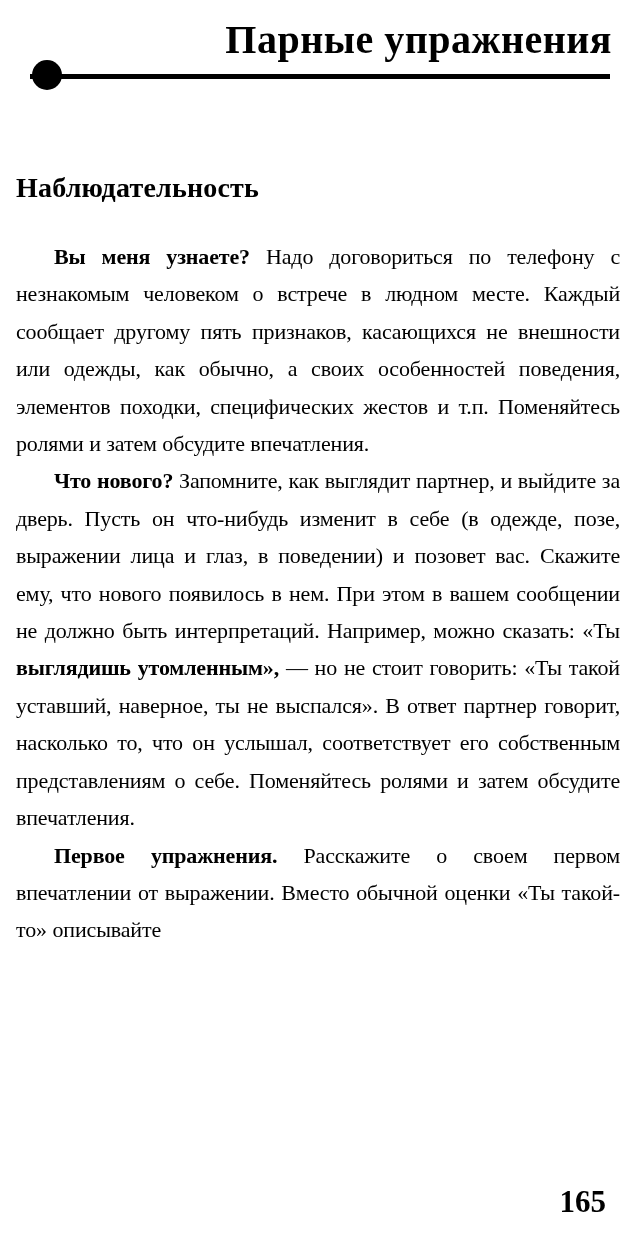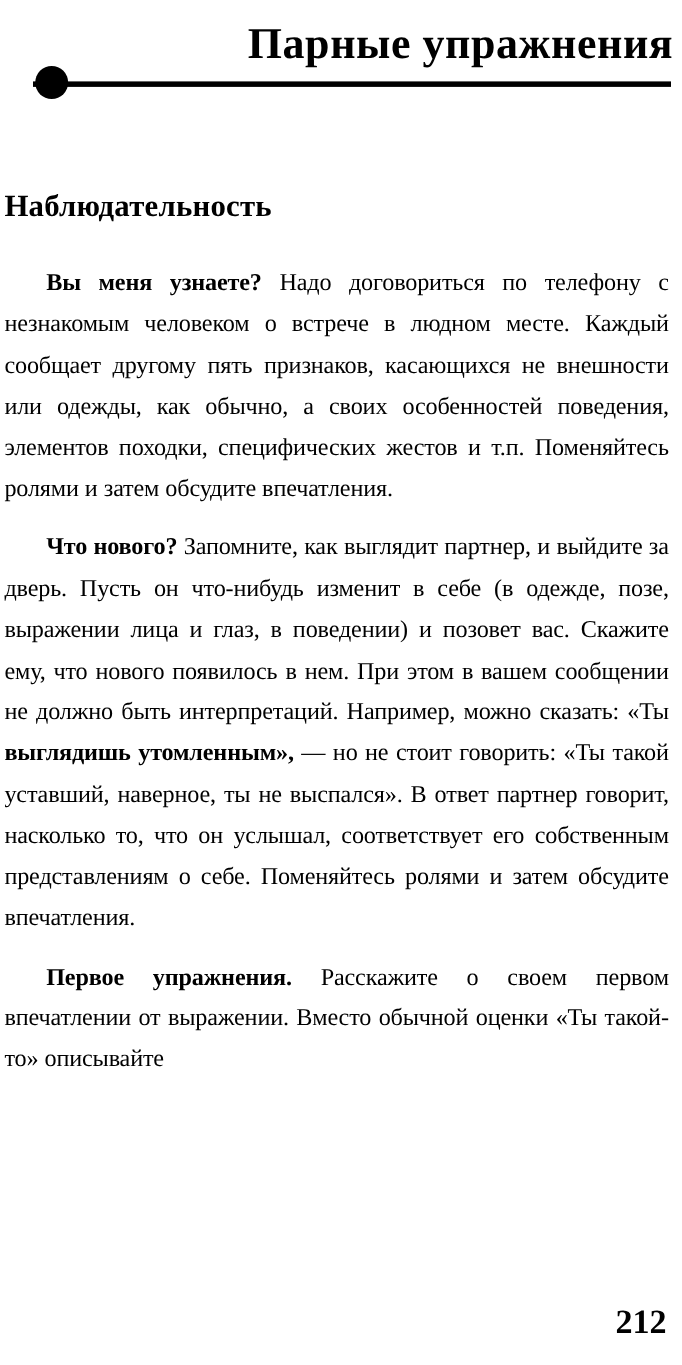--- a/index.html
+++ b/index.html
@@ -58,21 +58,21 @@
     top: 52px;
     width: 30px;
     height: 30px;
     background: #000000;
     border-radius: 50%;
   }
 
   
   .content {
     position: absolute;
-    left: 4px;
+    left: 16px;
     top: 172px;
     width: 604px;
   }
   .section-title {
     font-family: "Liberation Serif", "DejaVu Serif", serif;
     font-weight: bold;
     font-size: 28px;
     line-height: 32px;
     margin: 0 0 34px 0;
     letter-spacing: 0.2px;
@@ -82,21 +82,21 @@
     font-size: 22px;
     line-height: 37.4px;
     text-align: justify;
     text-justify: inter-word;
     text-indent: 38px;
     letter-spacing: -0.15px;
     word-spacing: 0.2px;
     -webkit-hyphens: manual;
     hyphens: manual;
   }
-  p.para + p.para { margin-top: 16px; }
+  p.para + p.para { margin-top: 0; }
   .lead {
     font-weight: bold;
   }
   .emph {
     font-weight: bold;
   }
 
   
   .folio {
     position: absolute;
@@ -130,15 +130,15 @@
     <p class="para">
       <span class="lead">Что нового?</span><span> Запомните, как выглядит партнер, и выйдите за дверь. Пусть он что-нибудь изменит в себе (в одежде, позе, выражении лица и глаз, в поведении) и позовет вас. Скажите ему, что нового появилось в нем. При этом в вашем сообщении не должно быть интерпретаций. Например, можно сказать: «Ты </span><span class="emph">выглядишь утомленным»,</span><span> — но не стоит говорить: «Ты такой уставший, наверное, ты не выспался». В ответ партнер говорит, насколько то, что он услышал, соответствует его собственным представлениям о себе. Поменяйтесь ролями и затем обсудите впечатления.</span>
     </p>
 
     <p class="para">
       <span class="lead">Первое упражнения.</span><span> Расскажите о своем первом впечатлении от выражении. Вместо обычной оценки «Ты такой-то» описывайте</span>
     </p>
 
   </div>
 
-  <div class="folio">212</div>
+  <div class="folio">165</div>
 
 </div>
 
 </body></html>

